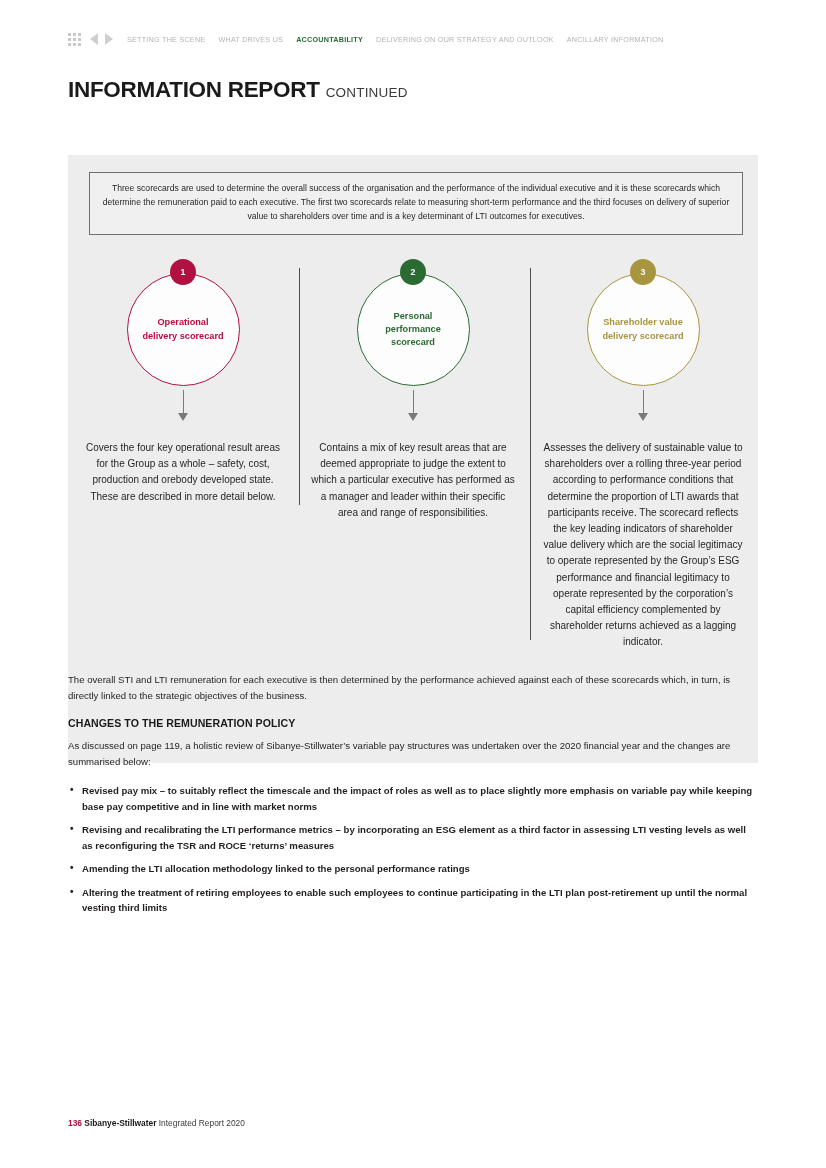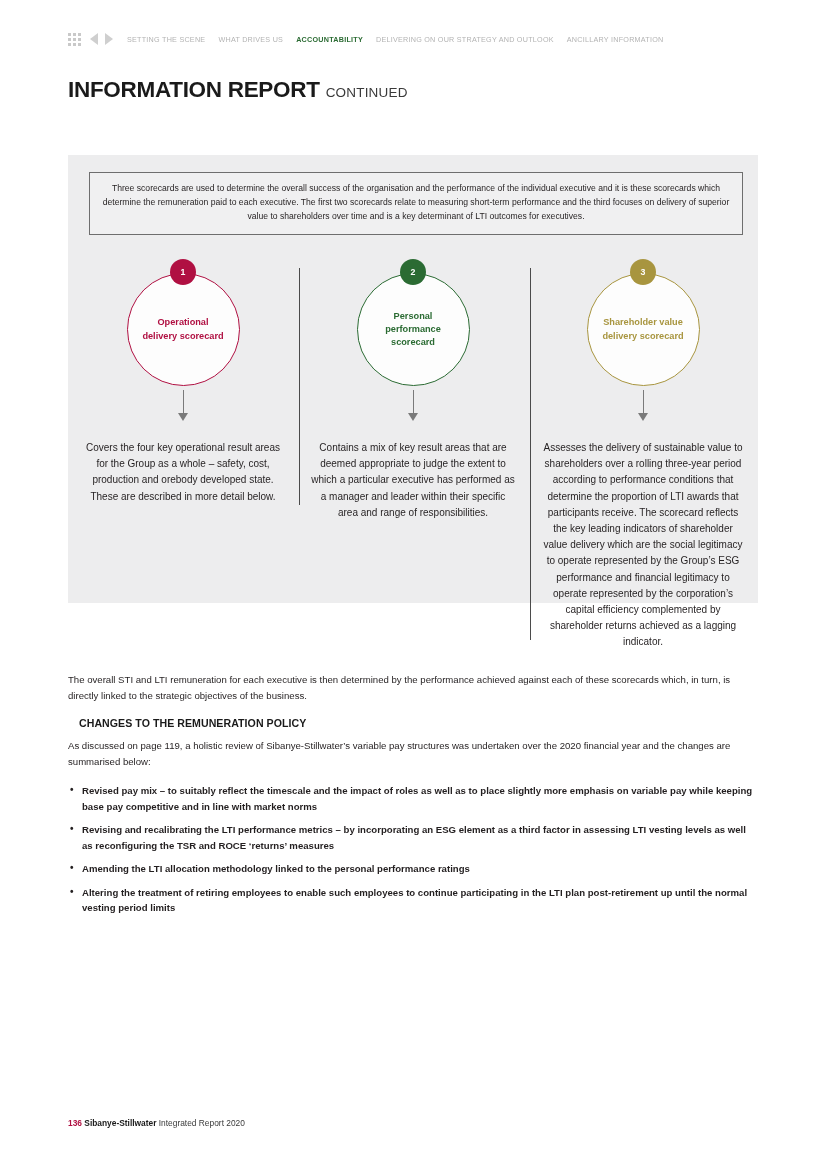--- a/index.html
+++ b/index.html
@@ -77,21 +77,21 @@
     letter-spacing: 0.2px;
     color: #3a3a3a;
   }
 
   
   .panel {
     position: absolute;
     left: 68px;
     top: 155px;
     width: 690px;
-    height: 448px;
+    height: 608px;
     background: #ededee;
   }
 
   .callout {
     position: absolute;
     left: 21px;
     top: 17px;
     width: 654px;
     border: 1px solid #6e6e6e;
     background: #f0f0f1;
@@ -208,21 +208,20 @@
     line-height: 1.62;
     color: #231f20;
     margin-bottom: 14px;
   }
   .section-head {
     font-size: 10.6px;
     font-weight: bold;
     color: #1a1a1a;
     letter-spacing: 0.05px;
     margin-bottom: 9px;
-    margin-left: 11px;
   }
   ul.bullets {
     list-style: none;
     margin-top: 12px;
     font-weight: bold;
   }
   ul.bullets li {
     position: relative;
     padding-left: 14px;
     font-size: 9.6px;
@@ -336,21 +335,21 @@
   <p class="para">The overall STI and LTI remuneration for each executive is then determined by the performance achieved against each of these scorecards which, in turn, is directly linked to the strategic objectives of the business.</p>
 
   <h2 class="section-head">CHANGES TO THE REMUNERATION POLICY</h2>
 
   <p class="para">As discussed on page 119, a holistic review of Sibanye-Stillwater’s variable pay structures was undertaken over the 2020 financial year and the changes are summarised below:</p>
 
   <ul class="bullets">
     <li>Revised pay mix – to suitably reflect the timescale and the impact of roles as well as to place slightly more emphasis on variable pay while keeping base pay competitive and in line with market norms</li>
     <li>Revising and recalibrating the LTI performance metrics – by incorporating an ESG element as a third factor in assessing LTI vesting levels as well as reconfiguring the TSR and ROCE ‘returns’ measures</li>
     <li>Amending the LTI allocation methodology linked to the personal performance ratings</li>
-    <li>Altering the treatment of retiring employees to enable such employees to continue participating in the LTI plan post-retirement up until the normal vesting period limits</li>
+    <li>Altering the treatment of retiring employees to enable such employees to continue participating in the LTI plan post-retirement up until the normal vesting third limits</li>
   </ul>
 </div>
 
 <div class="footer">
   <span class="pageno">136</span>
   <span class="brand">Sibanye-Stillwater</span>
   <span>Integrated Report 2020</span>
 </div>
 
 </body></html>

